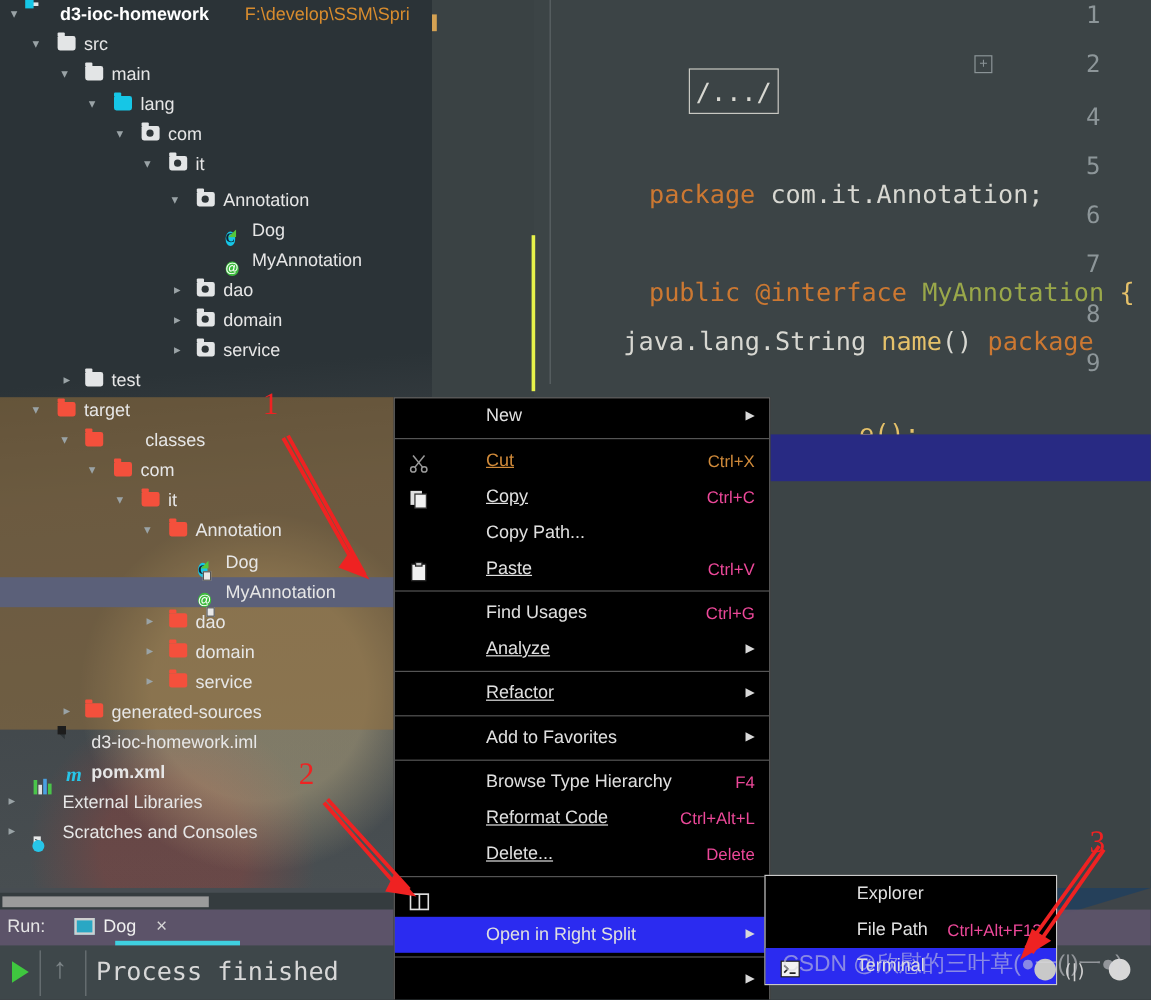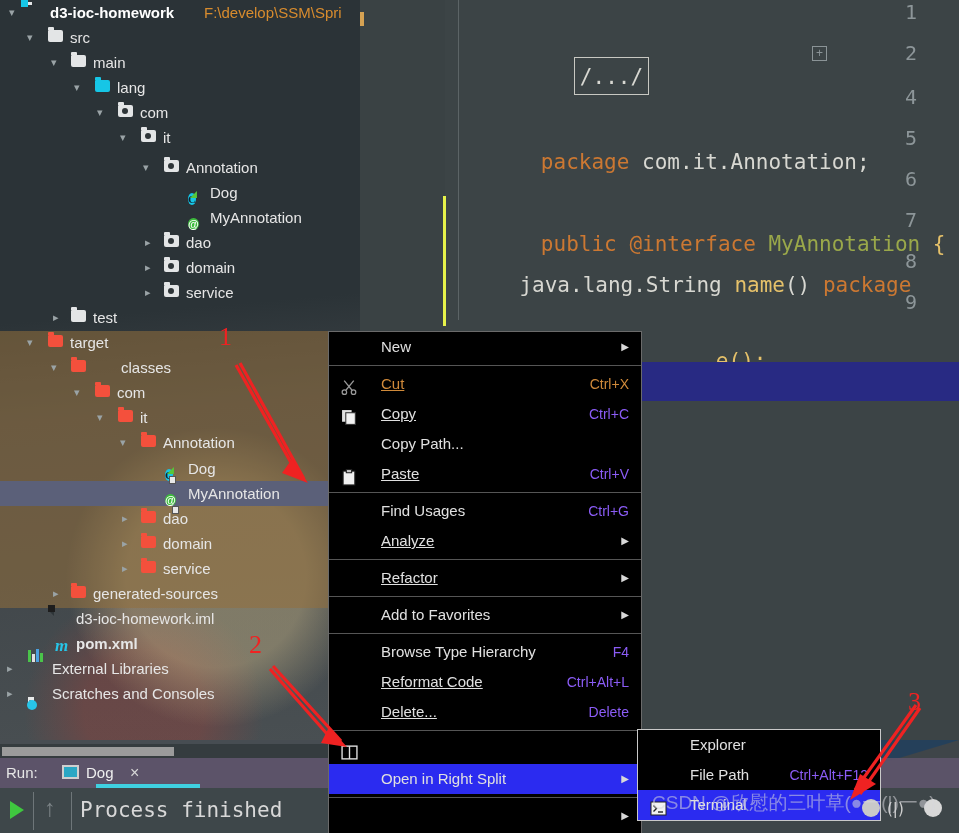--- a/index.html
+++ b/index.html
@@ -163,24 +163,24 @@
   #tree-hscroll .thumb{
     position:absolute;left:2px;top:3px;width:172px;height:9px;background:#9b9b9b;
   }
   
   #context-menu{
     position:absolute;left:328px;top:331px;width:312px;
     background:#000;border:1px solid #6a6a6a;z-index:20;
     color:#e0e0e0;font-size:15px;
   }
   .mi{
-    position:relative;height:30px;line-height:30px;padding-left:52px;white-space:nowrap;
+    position:relative;height:30px;line-height:30px;padding-left:76px;white-space:nowrap;
   }
   .mi .sc{
-    position:absolute;right:12px;top:0;color:#8b5cf6;font-size:14px;
+    position:absolute;right:12px;top:0;color:#ec4899;font-size:14px;
   }
   .mi .arrow{
     position:absolute;right:12px;top:0;line-height:30px;color:#d8d8d8;font-size:10px;
   }
   .mi .mico{position:absolute;left:12px;top:7px;}
   .mi.sel{background:#2b2bf0;}
   .mi-sep{height:1px;background:#555;margin:3px 0;}
   .u{text-decoration:underline;text-align:center;}
   .cut-orange{color:#d08a3a;}
   .cut-orange .sc{color:#d08a3a;}

